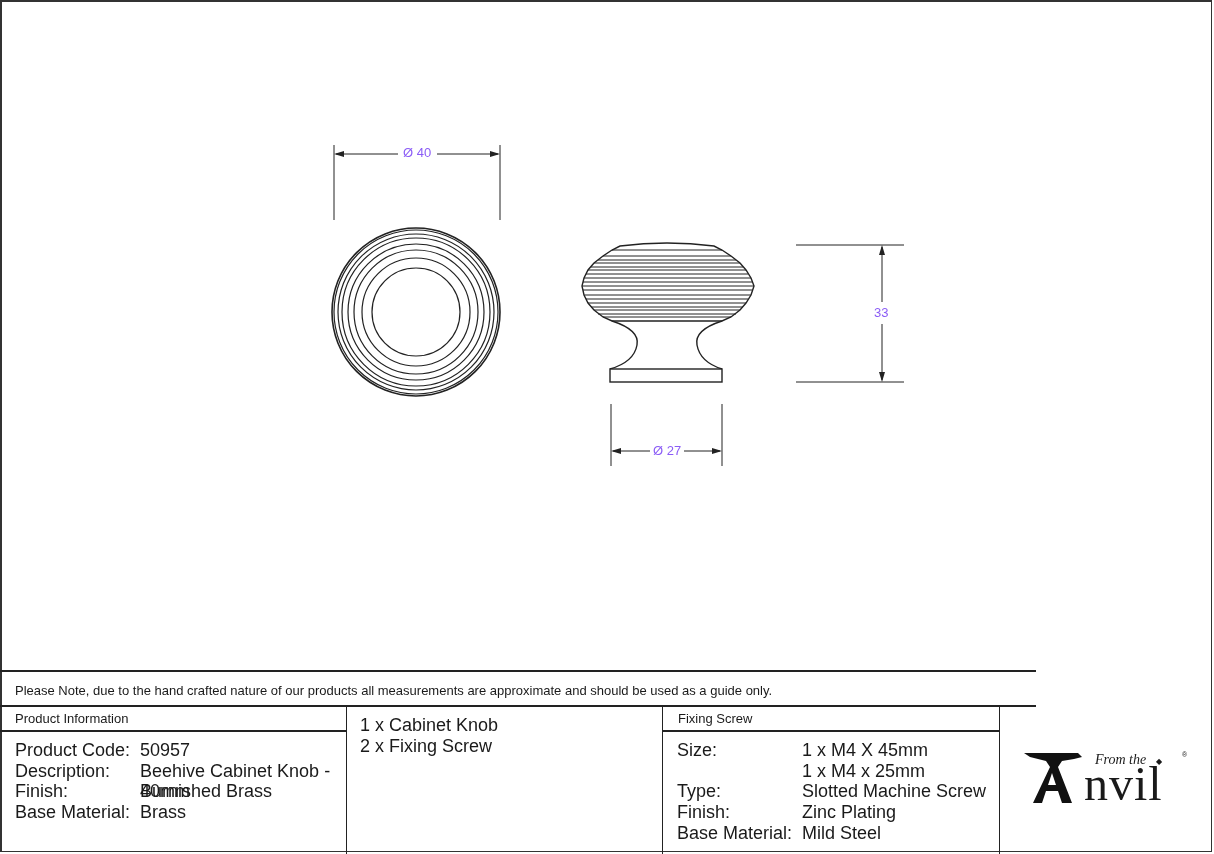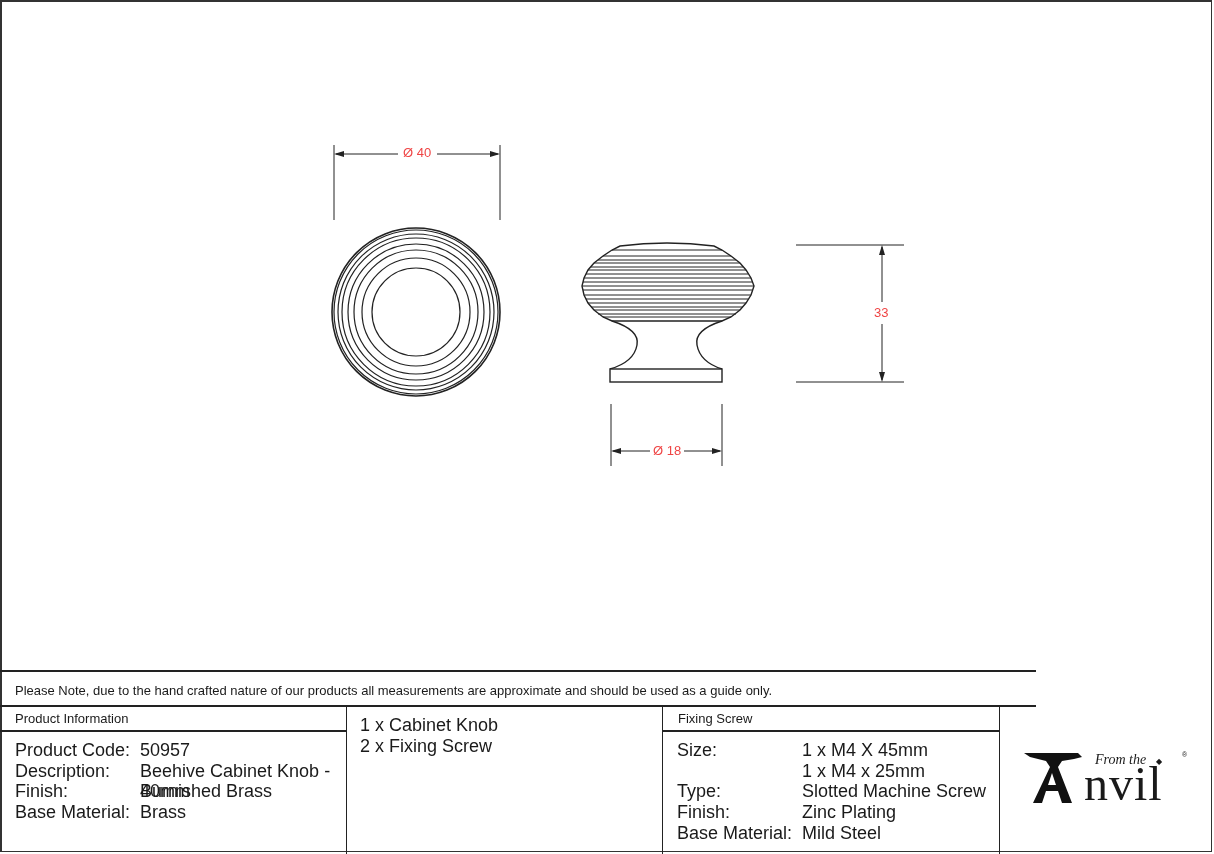--- a/index.html
+++ b/index.html
@@ -1,19 +1,19 @@
 <!DOCTYPE html>
 <html><head>
 <meta charset="utf-8">
 <style>
   html, body { margin:0; padding:0; background:#fff; }
   body { width:1214px; height:854px; position:relative; overflow:hidden; font-family:"Liberation Sans", sans-serif; color:#1a1a1a; }
   .frame { position:absolute; left:0; top:0; width:1212px; height:852px; border-left:2px solid #333; border-top:2px solid #333; border-right:1px solid #333; border-bottom:1px solid #333; box-sizing:border-box; }
   .drawing { position:absolute; left:0; top:0; width:1214px; height:670px; }
-  .dim-label { position:absolute; font-size:13px; color:#ef4444; background:#fff; padding:0 3px; line-height:14px; }
+  .dim-label { position:absolute; font-size:13px; color:#8b5cf6; background:#fff; padding:0 3px; line-height:14px; }
   .footer { position:absolute; left:0; top:670px; width:1214px; height:184px; }
   .note { position:absolute; left:0; top:0; width:1036px; height:37px; border-top:2px solid #222; border-bottom:2px solid #222; box-sizing:border-box; }
   .note span { position:absolute; left:15px; top:11px; font-size:13px; }
   .col { position:absolute; top:37px; height:147px; box-sizing:border-box; border-right:1.5px solid #222; }
   .col-head { height:25px; border-bottom:2px solid #222; box-sizing:border-box; position:relative; }
   .col-head span { position:absolute; left:15px; top:4px; font-size:13px; }
   .rows { padding-top:8px; }
   .row { height:20.7px; position:relative; font-size:18px; line-height:20px; }
   .row .k { position:absolute; left:15px; }
   .row .v { position:absolute;margin-left:20px; }
@@ -78,21 +78,21 @@
 
       <line x1="611" y1="404" x2="611" y2="466" stroke-width="1"></line>
       <line x1="722" y1="404" x2="722" y2="466" stroke-width="1"></line>
       <line x1="613" y1="451" x2="650" y2="451" stroke-width="1"></line>
       <line x1="684" y1="451" x2="720" y2="451" stroke-width="1"></line>
       <polygon points="611,451 621,448 621,454" fill="#222" stroke="none"></polygon>
       <polygon points="722,451 712,448 712,454" fill="#222" stroke="none"></polygon>
     </g>
   </svg>
   <div class="dim-label" style="left:400px; top:146px;">Ø 40</div>
-  <div class="dim-label" style="left:650px; top:444px;">Ø 18</div>
+  <div class="dim-label" style="left:650px; top:444px;">Ø 27</div>
   <div class="dim-label" style="left:871px; top:306px;">33</div>
 </div>
 
 <div class="footer">
   <div class="note">
     <span>Please Note, due to the hand crafted nature of our products all measurements are approximate and should be used as a guide only.</span>
   </div>
 
   <div class="col" style="left:0; width:347px;">
     <div class="col-head">

